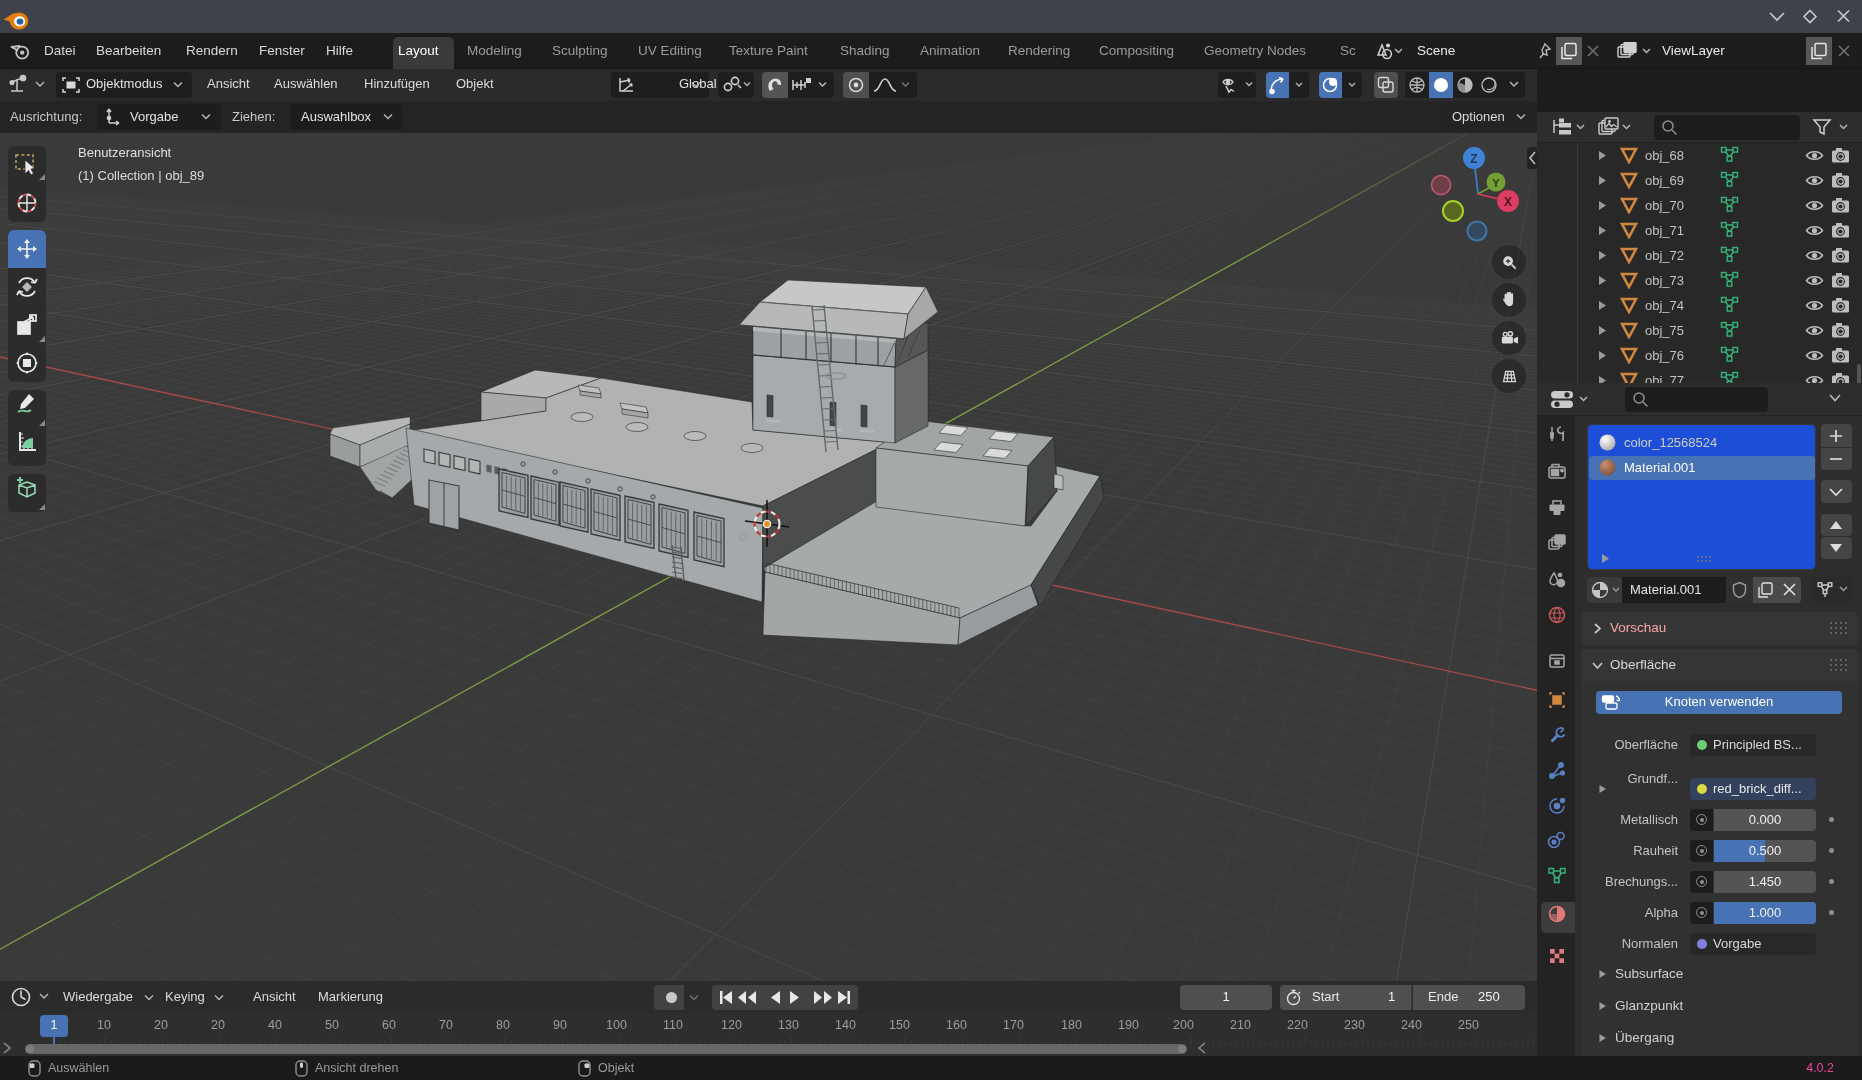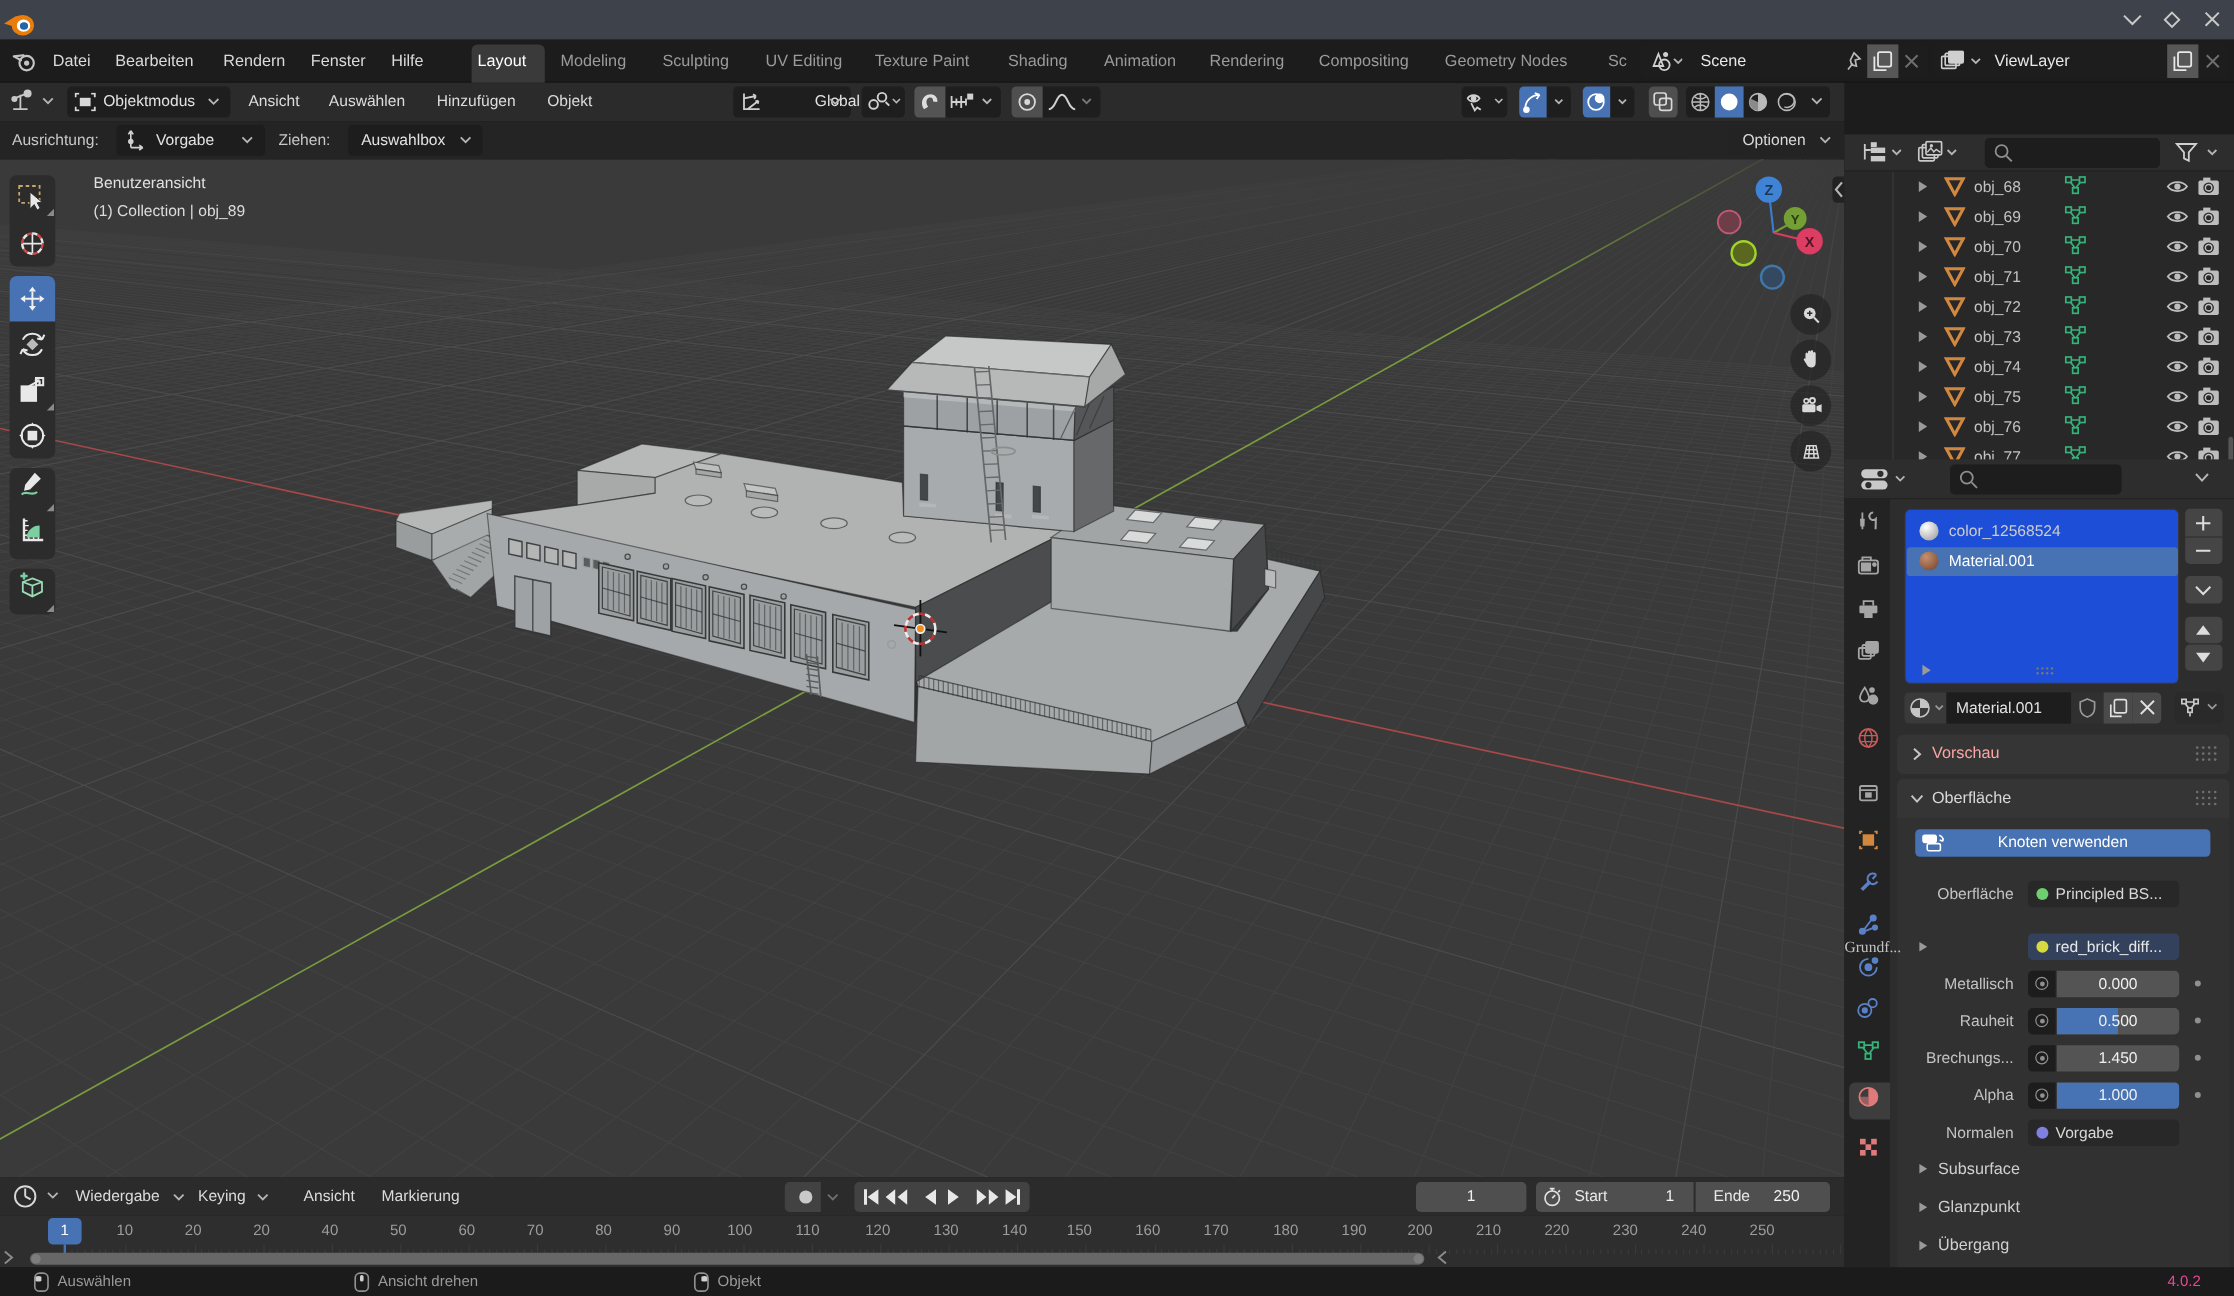--- a/index.html
+++ b/index.html
@@ -1604,21 +1604,21 @@
       </g>
     </svg>
 <div class="txt" style="left:59px;top:311px;width:246px;text-align:center;font-size:13px;color:#fff;">Knoten verwenden</div>
 <div class="txt" style="left:0px;top:354px;width:141px;text-align:right;font-size:13px;color:#c3c3c3;">Oberfläche</div>
 <div class="abs" style="left:153px;top:351px;width:126px;height:22px;background:#282828;border-radius:4px;"></div>
 <div class="abs" style="left:160px;top:357px;width:10px;height:10px;border-radius:50%;background:#6fcf6f;"></div>
 <div class="txt" style="left:176px;top:354px;font-size:13px;color:#d8d8d8;">Principled BS...</div>
 <svg class="abs" style="left:61px;top:401px" width="9" height="10" viewBox="0 0 9 10">
       <path d="M1.5 1 L8 5 L1.5 9 Z" fill="#9a9a9a"></path>
     </svg>
-<div class="txt" style="left:0px;top:398px;width:141px;text-align:left;font-size:13px;color:#c3c3c3;font-family:Liberation Serif, serif;">Grundf...</div>
+<div class="txt" style="left:0px;top:388px;width:141px;text-align:right;font-size:13px;color:#c3c3c3;">Grundf...</div>
 <div class="abs" style="left:153px;top:395px;width:126px;height:22px;background:#33415c;border-radius:4px;"></div>
 <div class="abs" style="left:160px;top:401px;width:10px;height:10px;border-radius:50%;background:#d8d840;"></div>
 <div class="txt" style="left:176px;top:398px;font-size:13px;color:#e8e8e8;">red_brick_diff...</div>
 <div class="txt" style="left:0px;top:429px;width:141px;text-align:right;font-size:13px;color:#c3c3c3;">Metallisch</div>
 <div class="abs" style="left:153px;top:426px;width:23px;height:22px;background:#1d1d1d;border-radius:4px 0 0 4px;"></div>
 <div class="abs" style="left:159px;top:431px;width:11px;height:11px;border-radius:50%;border:1.5px solid #909090;background:#1d1d1d;"></div>
 <div class="abs" style="left:163px;top:435px;width:4px;height:4px;border-radius:50%;background:#909090;"></div>
 <div class="abs" style="left:177px;top:426px;width:102px;height:22px;background:#545454;border-radius:0 4px 4px 0;overflow:hidden;">
 </div>
 <div class="txt" style="left:177px;top:429px;width:102px;text-align:center;font-size:13px;color:#f0f0f0;">0.000</div>

